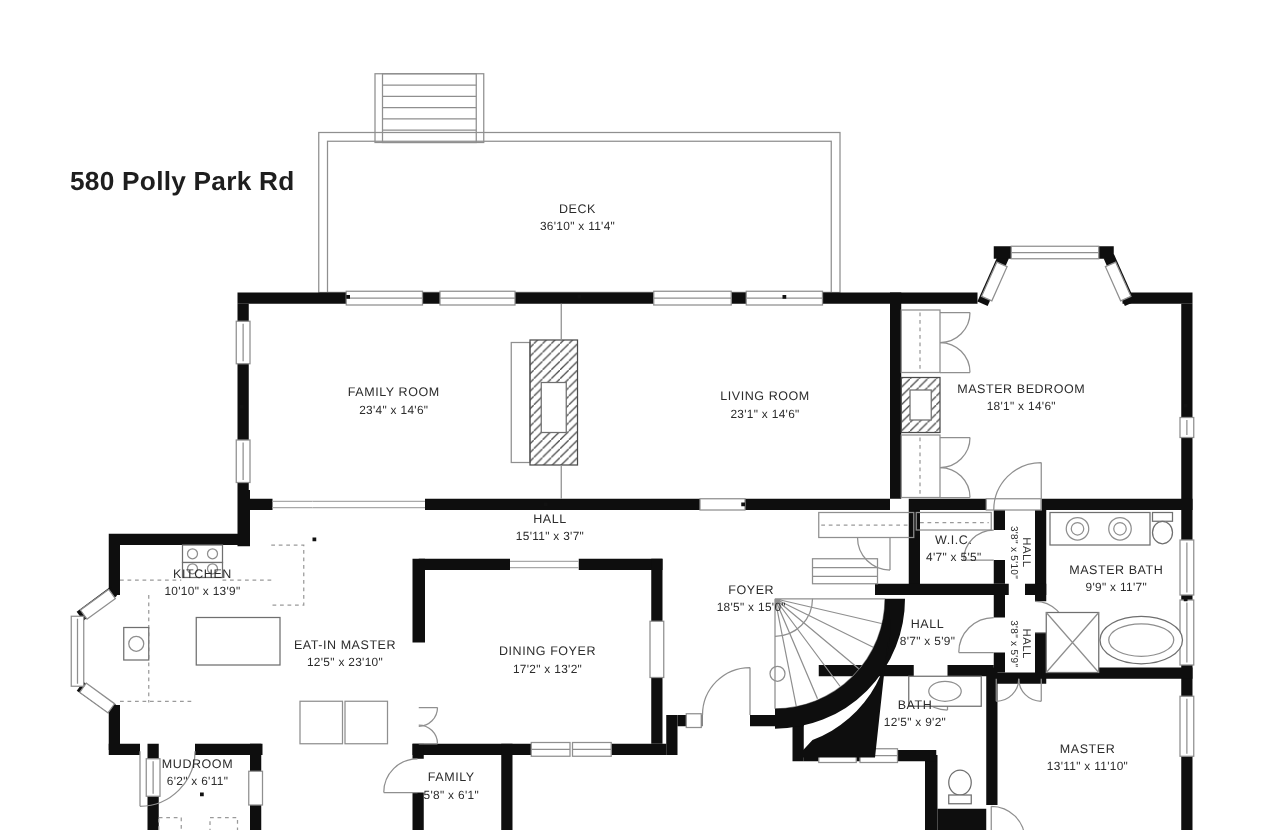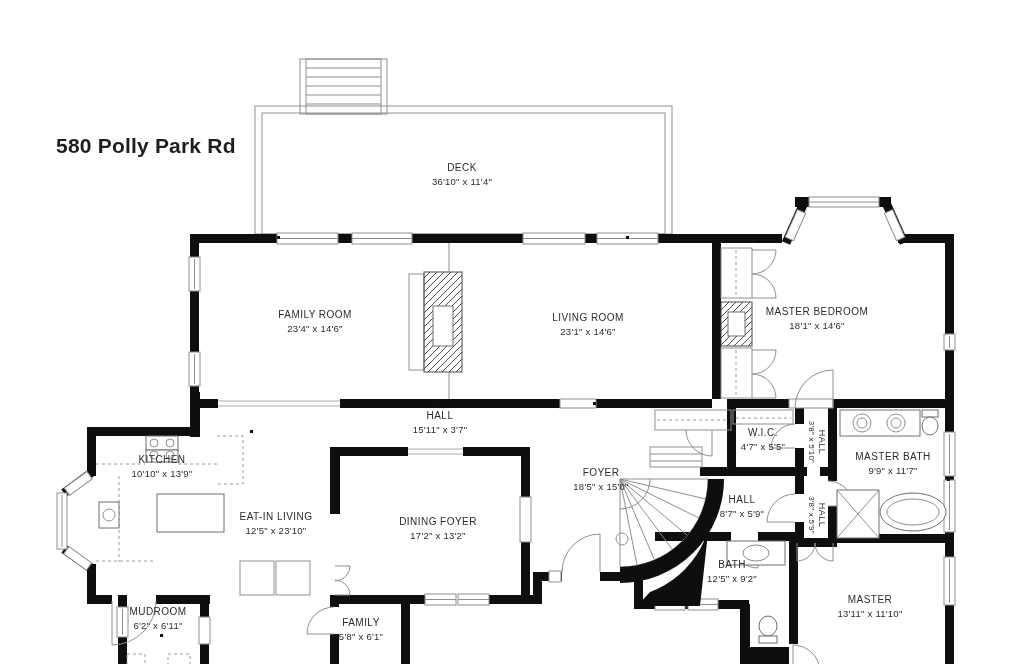--- a/index.html
+++ b/index.html
@@ -313,38 +313,38 @@
   <div class="title">580 Polly Park Rd</div>
 
   <div class="rlabel" style="left:462px;top:118px">
     <div class="rname">DECK</div>
     <div class="rdims">36'10" x 11'4"</div>
   </div>
   <div class="rlabel" style="left:315px;top:265px">
     <div class="rname">FAMILY ROOM</div>
     <div class="rdims">23'4" x 14'6"</div>
   </div>
-  <div class="rlabel" style="left:588px;top:268px">
+  <div class="rlabel" style="left:612px;top:268px">
     <div class="rname">LIVING ROOM</div>
     <div class="rdims">23'1" x 14'6"</div>
   </div>
   <div class="rlabel" style="left:817px;top:262px">
     <div class="rname">MASTER BEDROOM</div>
     <div class="rdims">18'1" x 14'6"</div>
   </div>
   <div class="rlabel" style="left:440px;top:366px">
     <div class="rname">HALL</div>
     <div class="rdims">15'11" x 3'7"</div>
   </div>
   <div class="rlabel" style="left:162px;top:410px">
     <div class="rname">KITCHEN</div>
     <div class="rdims">10'10" x 13'9"</div>
   </div>
   <div class="rlabel" style="left:276px;top:467px">
-    <div class="rname">EAT-IN LIVING</div>
+    <div class="rname">EAT-IN MASTER</div>
     <div class="rdims">12'5" x 23'10"</div>
   </div>
   <div class="rlabel" style="left:438px;top:472px">
     <div class="rname">DINING FOYER</div>
     <div class="rdims">17'2" x 13'2"</div>
   </div>
   <div class="rlabel" style="left:601px;top:423px">
     <div class="rname">FOYER</div>
     <div class="rdims">18'5" x 15'0"</div>
   </div>

